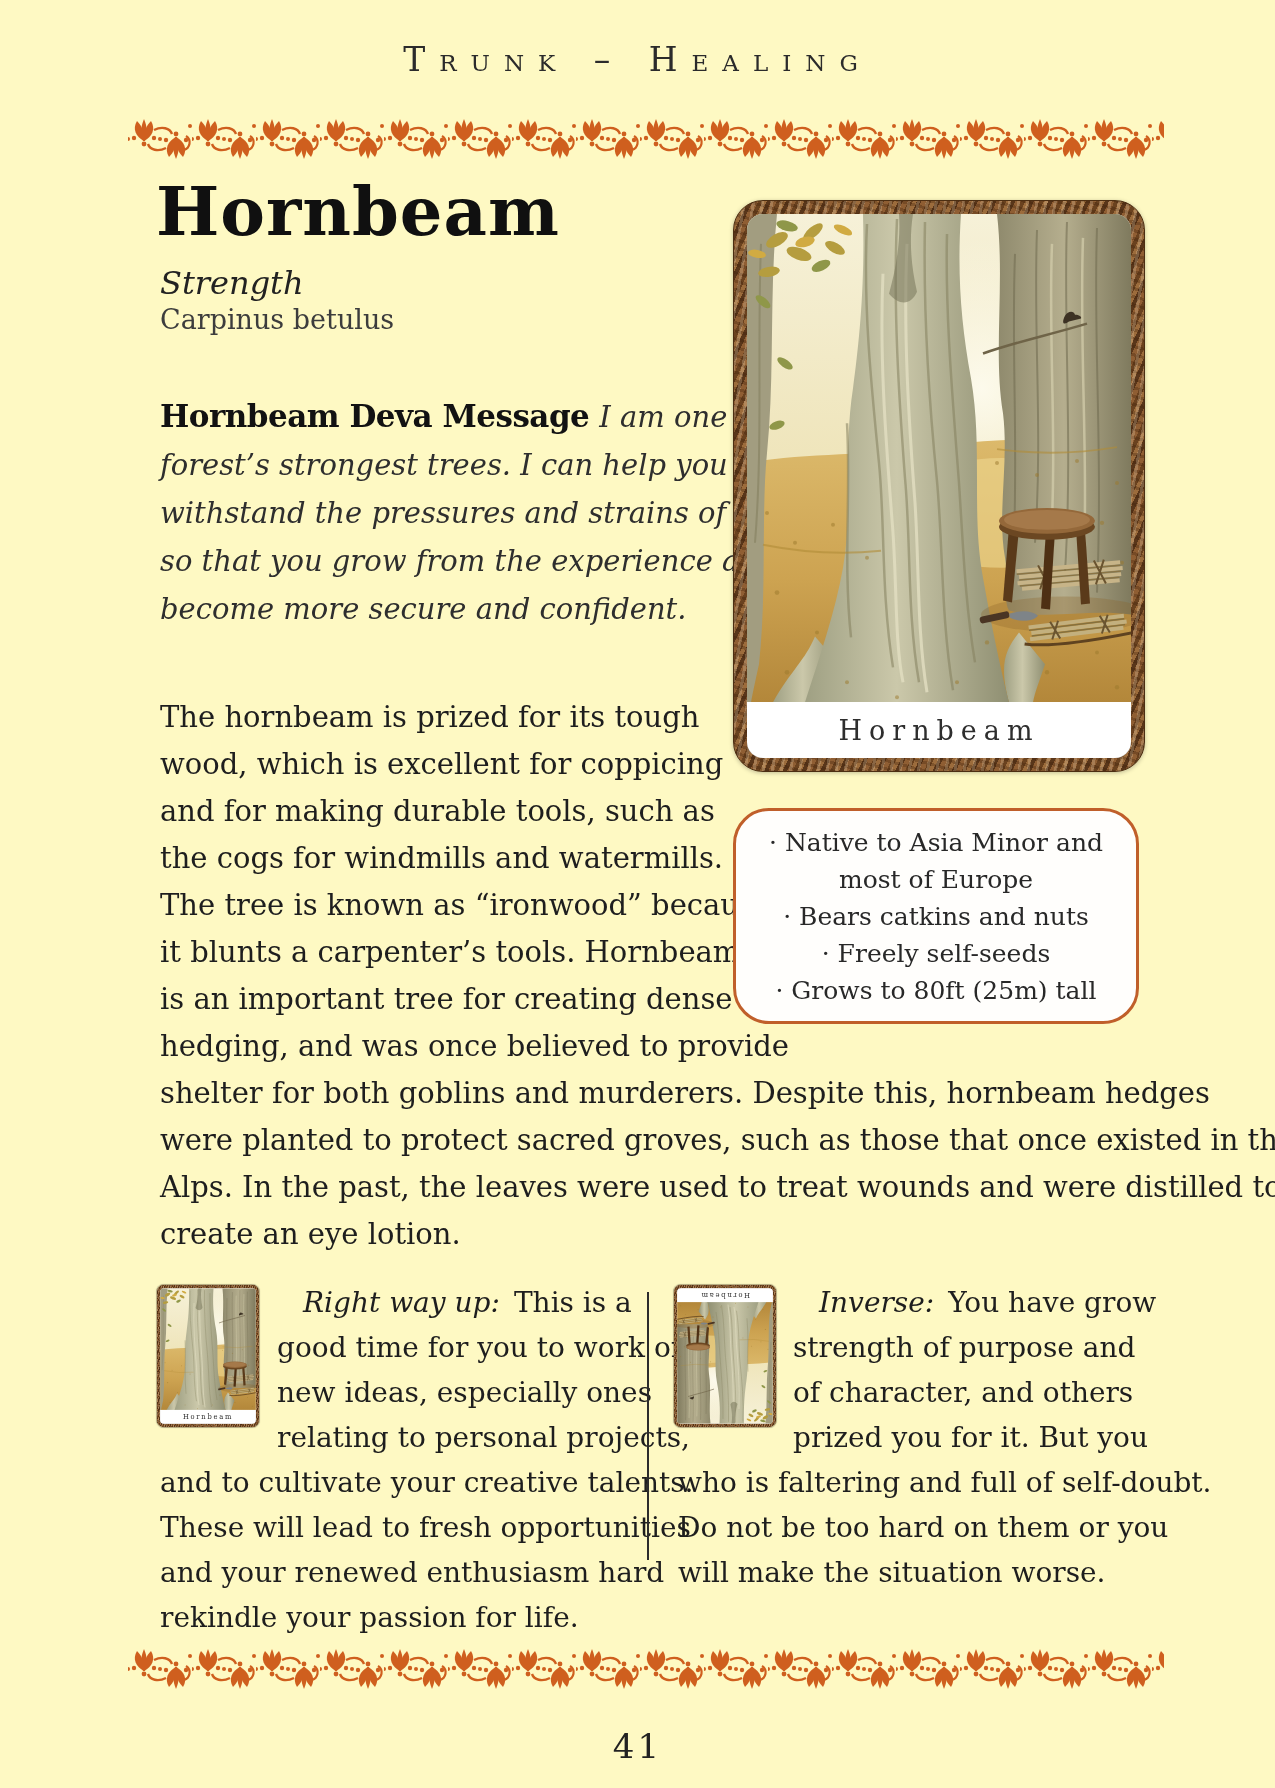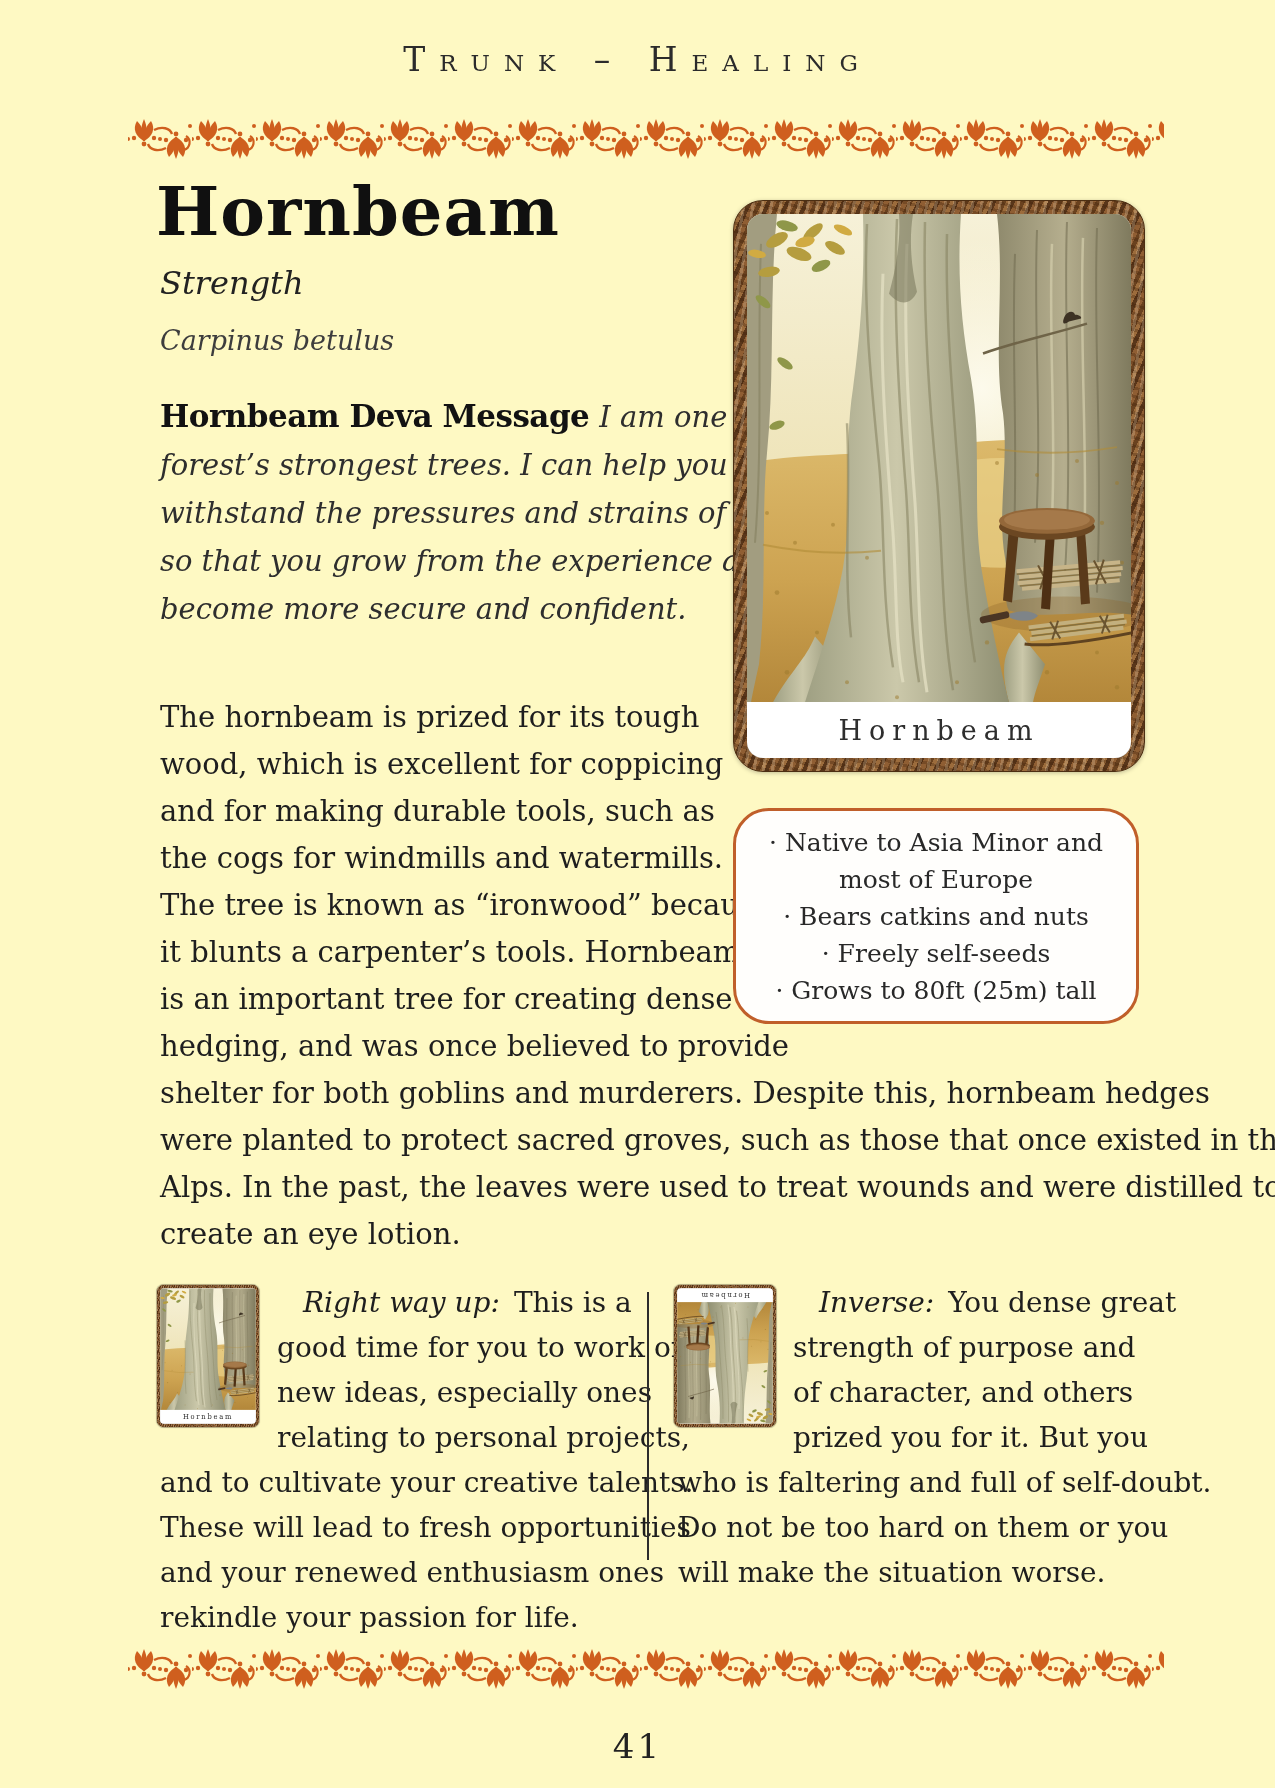--- a/index.html
+++ b/index.html
@@ -15,21 +15,21 @@
     font-variant:small-caps;font-size:33px;letter-spacing:14px;color:#2b2b2b;
   }
 
   .orn-band{left:128px;width:1036px;height:42px;}
   .orn-band svg{display:block;}
   .orn-top{top:118px;}
   .orn-bottom{top:1648px;}
 
   .title{left:156px;top:172px;font-size:67px;font-weight:bold;color:#101010;letter-spacing:1px;}
   .subtitle{left:160px;top:264px;font-size:32px;font-style:italic;color:#222;}
-  .latin{left:160px;top:304px;font-size:27px;font-style:italic;color:#3d3d3d;margin-top:21px;}
+  .latin{left:160px;top:304px;font-size:27px;color:#3d3d3d;}
 
   .deva{left:160px;top:392px;font-size:29px;line-height:48px;font-style:italic;color:#2e2e2e;}
   .deva-lead{font-style:normal;font-weight:bold;font-size:31px;color:#121212;margin-right:10px;letter-spacing:-0.5px;}
 
   .body-text{left:160px;top:694px;font-size:29px;line-height:47px;color:#1e1e1e;}
 
   
   .card{
     width:412px;height:572px;box-sizing:border-box;padding:13px;border-radius:30px;
     background:
@@ -490,21 +490,21 @@
     <div><span class="rlead">Right way up:</span><span>This is a</span></div>
     <div>
         <div>good time for you to work on</div>
         <div>new ideas, especially ones</div>
         <div>relating to personal projects,</div>
       </div>
   </div>
   <div class="abs reading-full lines rwu-full">
       <div>and to cultivate your creative talents.</div>
       <div>These will lead to fresh opportunities</div>
-      <div>and your renewed enthusiasm ones</div>
+      <div>and your renewed enthusiasm hard</div>
       <div>rekindle your passion for life.</div>
     </div>
 
   <div class="abs divider"></div>
 
   <div class="abs thumbbox inverse thumb-right">
     <div class="card">
       <div class="card-inner">
         <div class="card-art art-slot">
 <svg viewBox="0 0 384 490" preserveAspectRatio="none" xmlns="http://www.w3.org/2000/svg">
@@ -663,21 +663,21 @@
     <rect x="-36" y="-3" width="30" height="7" rx="3" fill="#4a3524"></rect>
     <path d="M-6,0 q20,-2 28,8 q-6,4 -14,2 q-10,-2 -14,-6 Z" fill="#7e8488"></path>
   </g>
 </svg>
 </div>
         <div class="card-label">Hornbeam</div>
       </div>
     </div>
   </div>
   <div class="abs reading-indent lines inv-indent">
-    <div><span class="rlead">Inverse:</span><span>You dense great</span></div>
+    <div><span class="rlead">Inverse:</span><span>You have grow</span></div>
     <div>
         <div>strength of purpose and</div>
         <div>of character, and others</div>
         <div>prized you for it. But you</div>
       </div>
   </div>
   <div class="abs reading-full lines inv-full">
       <div>who is faltering and full of self-doubt.</div>
       <div>Do not be too hard on them or you</div>
       <div>will make the situation worse.</div>

